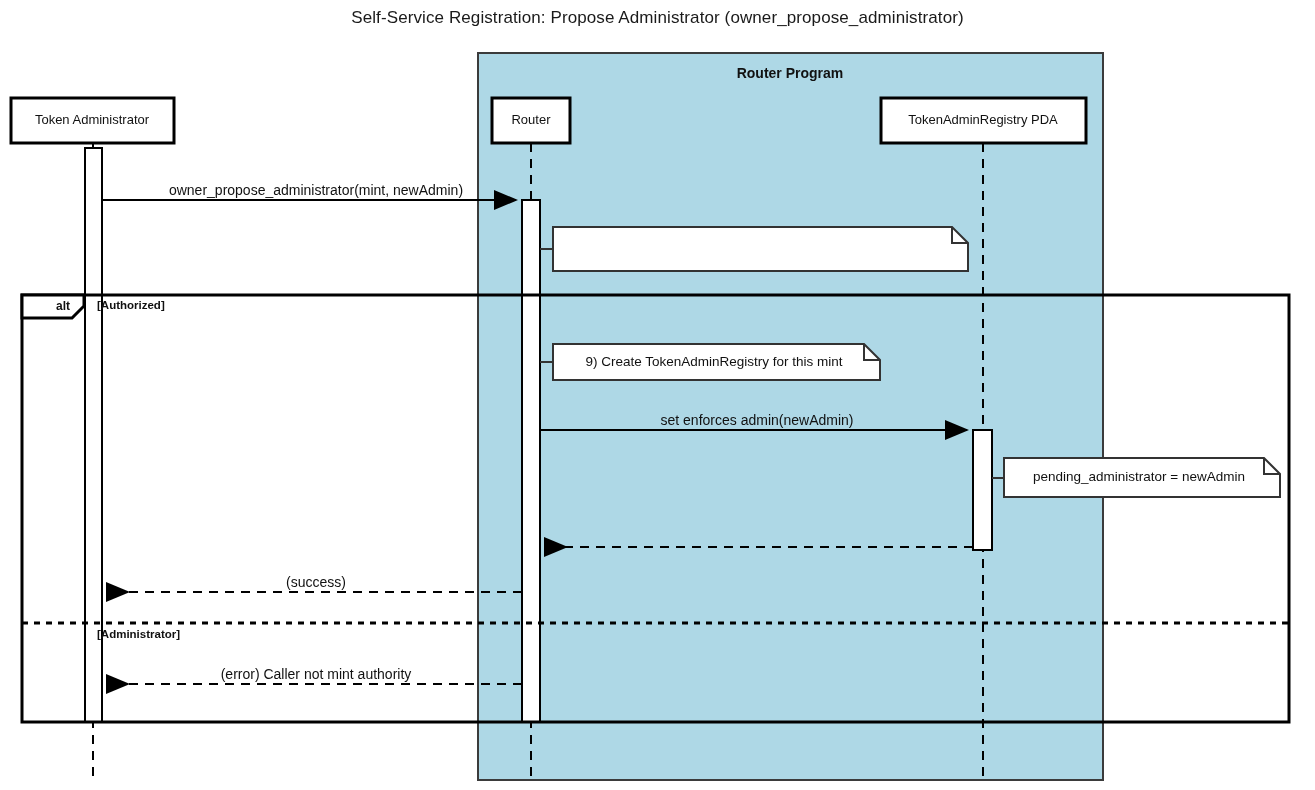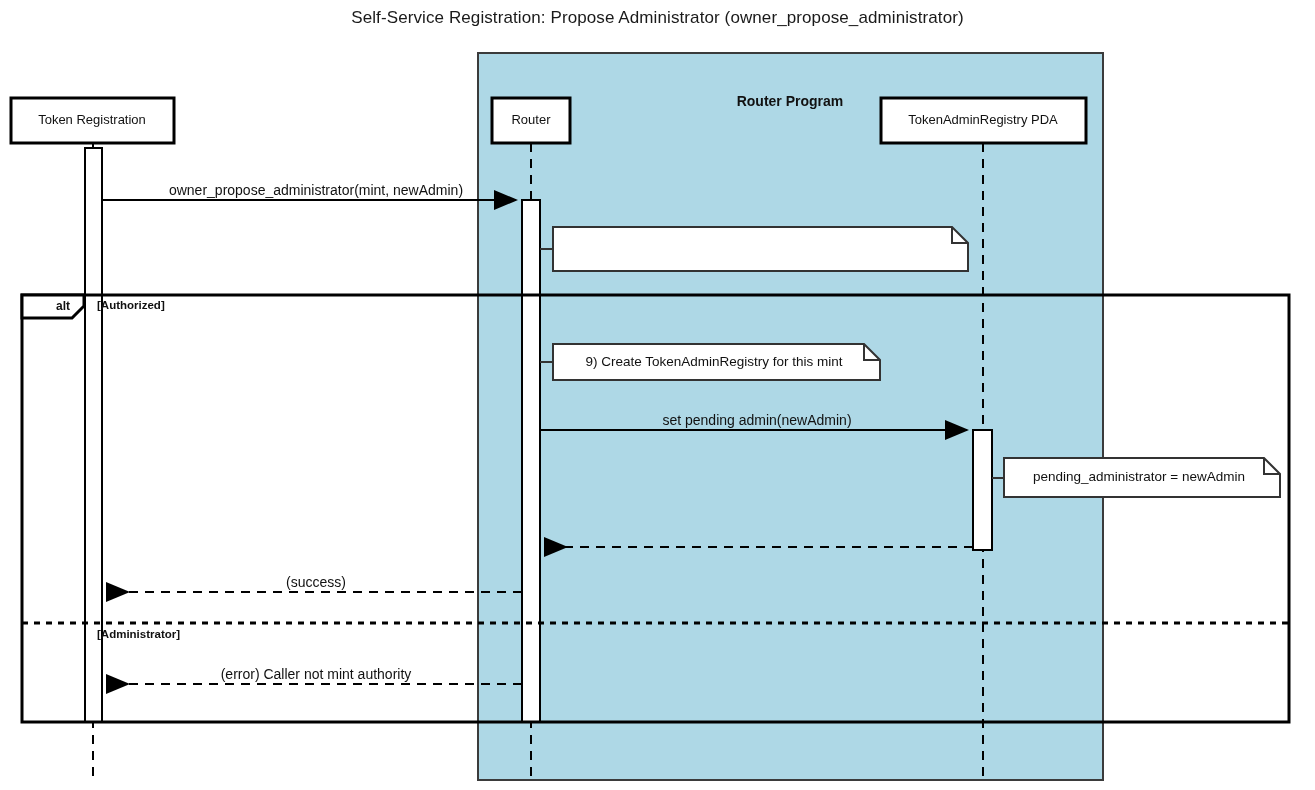--- a/index.html
+++ b/index.html
@@ -10,21 +10,21 @@
   svg{position:absolute;left:0;top:0;}
   .diagram-title{
      position:absolute;left:0;top:8px;width:1315px;text-align:center;
      font-size:17px;color:#1a1a1a;letter-spacing:0.1px;white-space:nowrap;
   }
   .lbl{
      position:absolute;font-size:13px;color:#111;white-space:nowrap;
   }
   .lbl.ctr{transform:translateX(-50%);text-align:center;}
   .participant-label{font-size:13px;}
-  .group-title{font-size:14px;font-weight:bold;margin-top:28px;}
+  .group-title{font-size:14px;font-weight:bold;}
   .frag-op{font-size:12px;font-weight:bold;}
   .frag-guard{font-size:11.5px;font-weight:bold;}
   .note-label{font-size:13.5px;}
   .msg-label{font-size:14px;}
 </style>
 </head>
 <body>
 
 <div id="stage">
 
@@ -87,29 +87,29 @@
     <g>
       <path d="M1004,458 L1264,458 L1280,474 L1280,497 L1004,497 Z" fill="#ffffff" stroke="#333" stroke-width="2"></path>
       <path d="M1264,458 L1264,474 L1280,474" fill="none" stroke="#333" stroke-width="2"></path>
     </g>
   </svg>
 
   <div class="diagram-title">Self-Service Registration: Propose Administrator (owner_propose_administrator)</div>
 
   <div class="lbl ctr group-title" style="left:790px;top:65px;">Router Program</div>
 
-  <div class="lbl ctr participant-label" style="left:92px;top:112px;">Token Registration</div>
+  <div class="lbl ctr participant-label" style="left:92px;top:112px;">Token Administrator</div>
   <div class="lbl ctr participant-label" style="left:531px;top:112px;">Router</div>
   <div class="lbl ctr participant-label" style="left:983px;top:112px;">TokenAdminRegistry PDA</div>
 
   <div class="lbl ctr frag-op" style="left:63px;top:299px;">alt</div>
   <div class="lbl frag-guard" style="left:97px;top:299px;">[Authorized]</div>
   <div class="lbl frag-guard" style="left:97px;top:628px;">[Administrator]</div>
 
   <div class="lbl ctr msg-label" style="left:316px;top:182px;">owner_propose_administrator(mint, newAdmin)</div>
-  <div class="lbl ctr msg-label" style="left:757px;top:412px;">set pending admin(newAdmin)</div>
+  <div class="lbl ctr msg-label" style="left:757px;top:412px;">set enforces admin(newAdmin)</div>
   <div class="lbl ctr msg-label" style="left:316px;top:574px;">(success)</div>
   <div class="lbl ctr msg-label" style="left:316px;top:666px;">(error) Caller not mint authority</div>
 
   <div class="lbl ctr note-label" style="left:714px;top:354px;">9) Create TokenAdminRegistry for this mint</div>
   <div class="lbl ctr note-label" style="left:1139px;top:469px;">pending_administrator = newAdmin</div>
 
 </div>
 
 </body></html>

